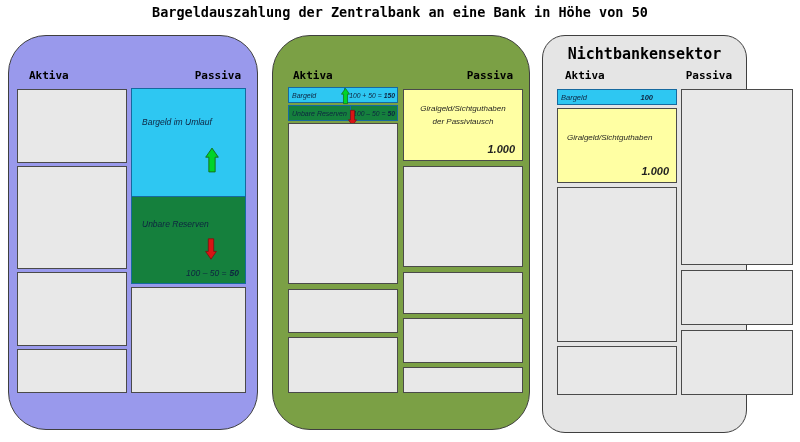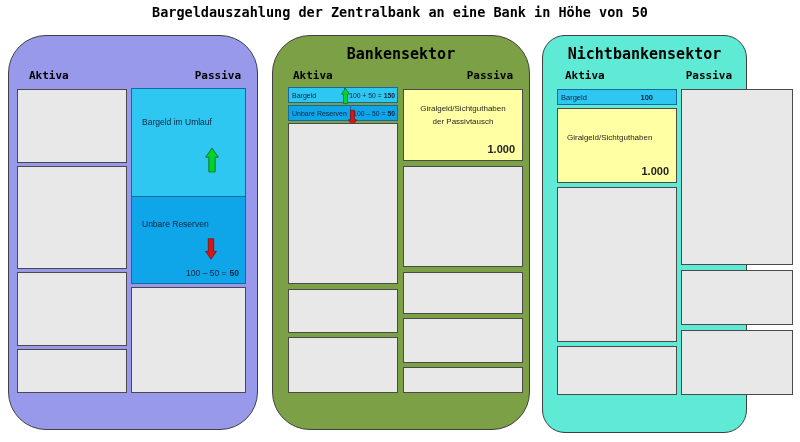--- a/index.html
+++ b/index.html
@@ -4,24 +4,24 @@
 <style>
   html,body{margin:0;padding:0;background:#ffffff;}
   #stage{position:relative;width:800px;height:442px;background:#ffffff;overflow:hidden;
          font-family:"Liberation Sans",sans-serif;}
   .mono{font-family:"DejaVu Sans Mono",monospace;font-weight:bold;color:#000;}
   #main-title{position:absolute;top:4px;left:0;width:100%;text-align:center;font-size:13.5px;}
   .panel{position:absolute;border:1.6px solid #3f3f3f;border-radius:38px;box-sizing:border-box;}
   .panel-title{position:absolute;top:9px;left:0;width:100%;text-align:center;font-size:15px;}
   .col-label{position:absolute;top:33px;font-size:11px;}
   .footer-label{position:absolute;left:0;width:100%;text-align:center;font-size:12.5px;}
-  .box{position:absolute;box-sizing:border-box;border:1px solid #4a4a4a;}
+  .box{position:absolute;box-sizing:border-box;border:1px solid #4a4a4a;font-style:italic;}
   .gray{background:#e8e8e8;}
   .cyan{background:#2ec7f2;border-color:#16699f;}
-  .lblue{background:#0ea5e9;border-color:#16699f;}
+  .lblue{background:#15803d;border-color:#16699f;}
   .yellow{background:#ffffa3;border-color:#4a4a4a;}
   .box-label{position:absolute;font-size:8.5px;color:#0e2440;}
   .formula{position:absolute;font-size:8.5px;color:#0e2440;white-space:nowrap;}
   .formula .res{font-weight:bold;margin-left:3px;}
   .arrow{position:absolute;}
   .row{display:flex;align-items:center;overflow:visible;}
   .row .lbl{font-size:7px;color:#0e2440;padding:0 3px;border-right:1px solid #16699f;
             height:100%;display:flex;align-items:center;box-sizing:border-box;}
   .row .val{flex:1;text-align:right;font-size:6.8px;color:#0e2440;padding-right:2px;white-space:nowrap;}
   .row .val .res{font-weight:bold;margin-left:2px;}
@@ -59,21 +59,20 @@
         <polygon points="10,35 19,22 14.5,22 14.5,1 5.5,1 5.5,22 1,22" fill="#D81414" stroke="#7c0f0f" stroke-width="1.3"></polygon>
       </svg>
       <span class="formula" style="right:6px;bottom:5px;"><span>100 – 50 =</span><span class="res">50</span></span>
     </div>
 
     <div class="box gray" style="left:122px;top:251px;width:115px;height:106px;"></div>
 
   </div>
 
   <div class="panel" style="left:272px;top:35px;width:258px;height:395px;background:#7BA045;">
-    <div class="panel-title mono">Bankensektor</div>
     <div class="col-label mono" style="left:20px;">Aktiva</div>
     <div class="col-label mono" style="right:16px;">Passiva</div>
 
     <div class="box cyan row" style="left:15px;top:51px;width:110px;height:16px;">
       <span class="lbl" style="width:56px;">Bargeld</span>
       <span class="val"><span>100 + 50 =</span><span class="res">150</span></span>
       <svg class="arrow" style="left:52px;top:-2px;" width="9" height="20" viewBox="0 0 20 36">
         <polygon points="10,1 19,14 14.5,14 14.5,35 5.5,35 5.5,14 1,14" fill="#00D42A" stroke="#156c15" stroke-width="1.6"></polygon>
       </svg>
     </div>
@@ -94,21 +93,21 @@
       <div class="center-label"><span>Giralgeld/Sichtguthaben</span><br><span>der Passivtausch</span></div>
       <span class="corner-val">1.000</span>
     </div>
     <div class="box gray" style="left:130px;top:130px;width:120px;height:101px;"></div>
     <div class="box gray" style="left:130px;top:236px;width:120px;height:42px;"></div>
     <div class="box gray" style="left:130px;top:282px;width:120px;height:45px;"></div>
     <div class="box gray" style="left:130px;top:331px;width:120px;height:26px;"></div>
 
   </div>
 
-  <div class="panel" style="left:542px;top:35px;width:205px;height:398px;background:#5eead4;border-radius:23px;">
+  <div class="panel" style="left:542px;top:35px;width:205px;height:398px;background:#e5e5e5;border-radius:23px;">
     <div class="panel-title mono">Nichtbankensektor</div>
     <div class="col-label mono" style="left:22px;">Aktiva</div>
     <div class="col-label mono" style="right:14px;">Passiva</div>
 
     <div class="box cyan row" style="left:14px;top:53px;width:120px;height:16px;">
       <span class="lbl" style="border-right:none;font-size:7.5px;">Bargeld</span>
       <span class="val" style="font-size:7.5px;font-weight:bold;padding-right:23px;">100</span>
     </div>
 
     <div class="box yellow" style="left:14px;top:72px;width:120px;height:75px;">

